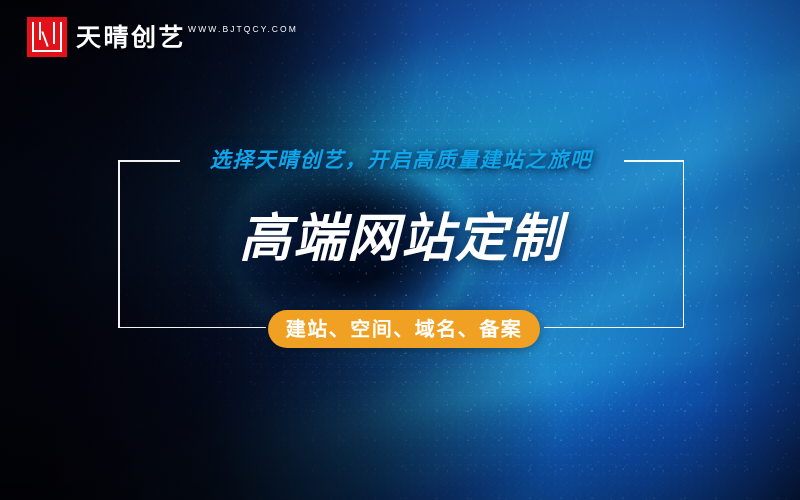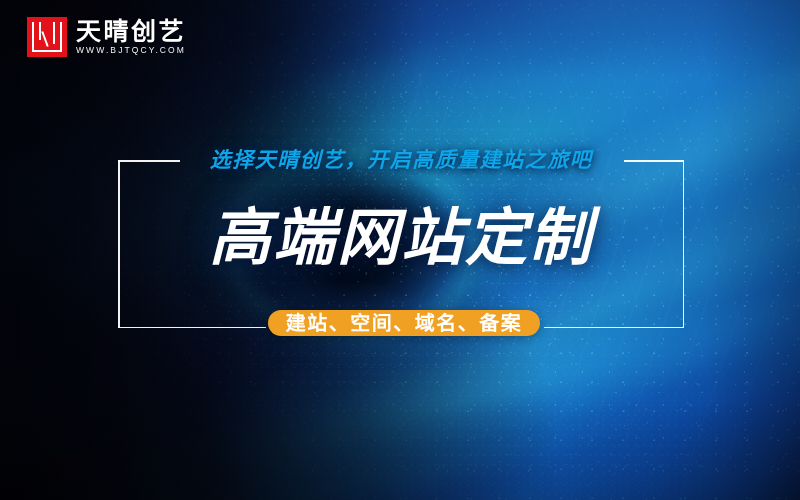--- a/index.html
+++ b/index.html
@@ -241,21 +241,21 @@
     position: absolute;
     left: 17px;
     top: 14px;
     width: 2px;
     height: 16px;
     background: #ffffff;
     transform: rotate(-20deg);
   }
   #logo-text {
     display: flex;
-    flex-direction: column;
+    flex-direction: row;
     gap: 2px;
   }
   #logo-name {
     color: #ffffff;
     font-size: 25px;
     font-weight: 700;
     letter-spacing: 2.5px;
     line-height: 1;
     white-space: nowrap;
     text-shadow: 0 1px 3px rgba(0,0,0,0.6);
@@ -308,38 +308,38 @@
   }
 
   
   #headline {
     position: absolute;
     left: 0;
     top: 42px;
     width: 566px;
     text-align: center;
     color: #ffffff;
-    font-size: 62px;
+    font-size: 52px;
     font-weight: 700;
     font-style: italic;
     letter-spacing: 2px;
     line-height: 72px;
     white-space: nowrap;
     text-shadow:
       0 3px 16px rgba(0,14,42,0.75),
       0 0 34px rgba(16,60,130,0.55);
   }
 
   
   #cta-pill {
     position: absolute;
     left: 150px;
     top: 150px;
     width: 272px;
-    height: 26px;
+    height: 38px;
     border-radius: 19px;
     background: #f0a124;
     display: flex;
     align-items: center;
     justify-content: center;
     box-shadow: 0 2px 10px rgba(0,0,0,0.30);
   }
   #cta-label {
     color: #ffffff;
     font-size: 20px;

